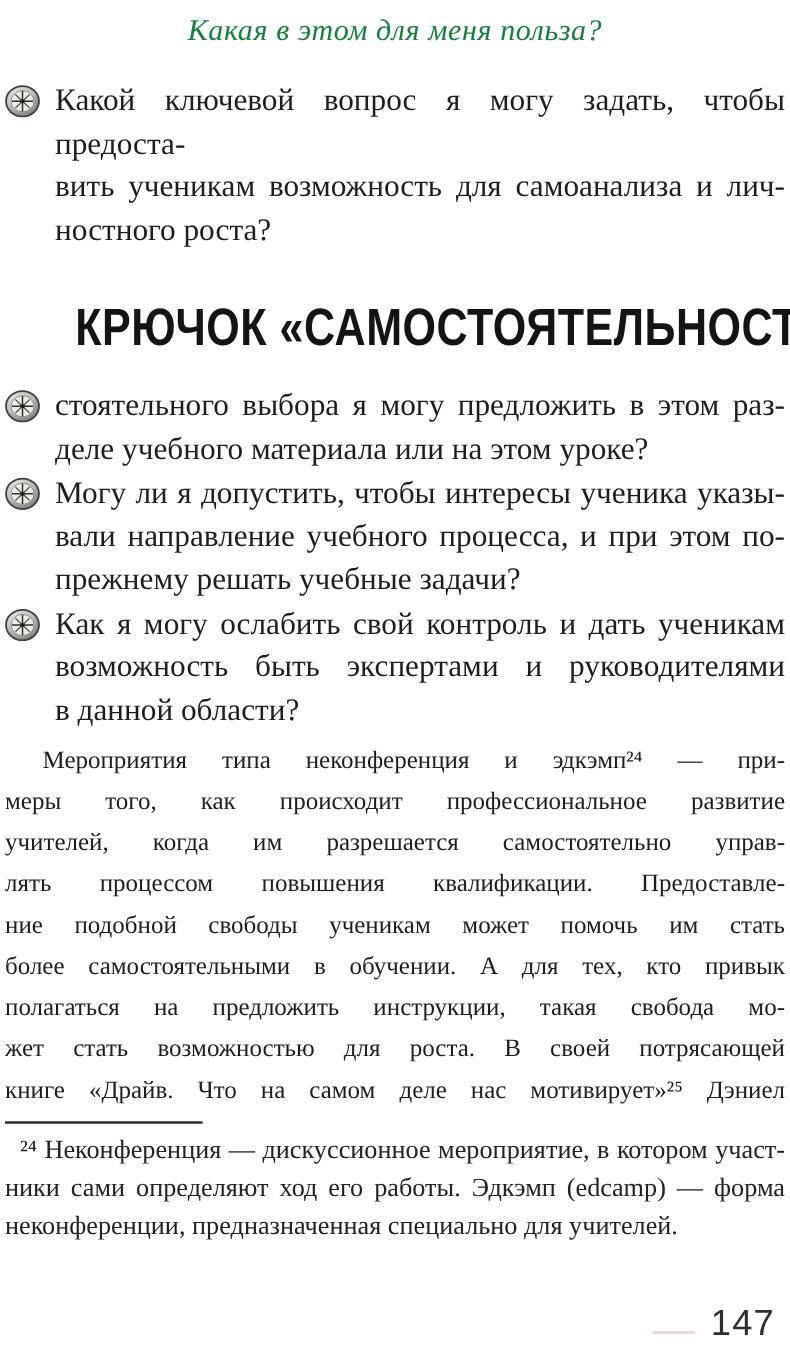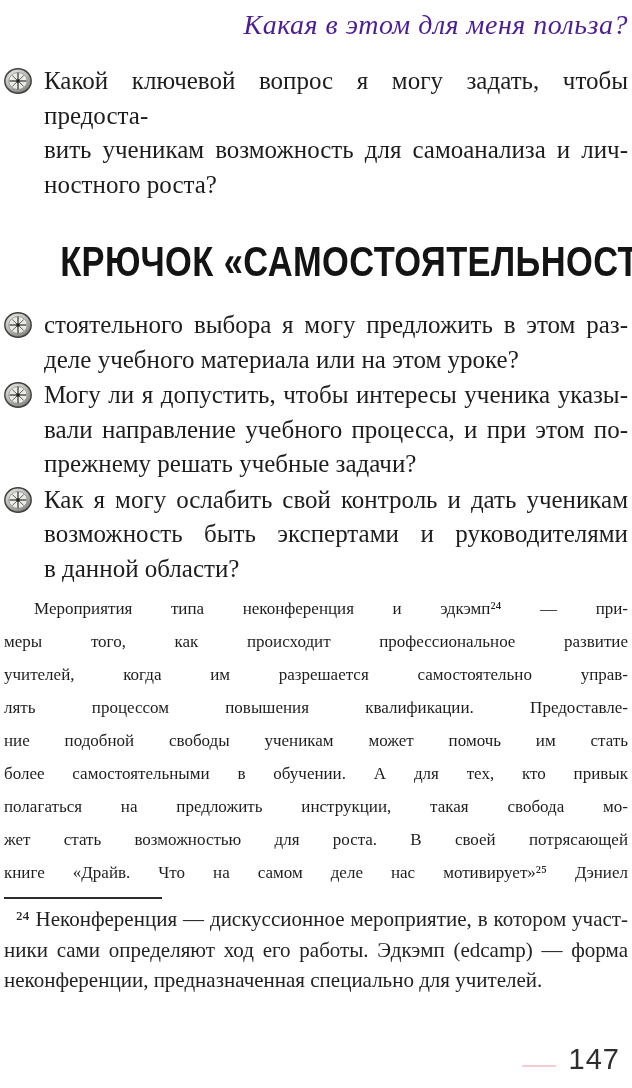--- a/index.html
+++ b/index.html
@@ -9,25 +9,25 @@
     background: #ffffff;
     color: #1e1e1e;
     font-family: "Liberation Serif", "DejaVu Serif", serif;
     position: relative;
     overflow: hidden;
     box-sizing: border-box;
     padding: 10px 4px 0 4px;
   }
 
   .running-header {
-    text-align: right;
+    text-align: center;
     font-style: italic;
-    font-size: 28px;
+    font-size: 24px;
     line-height: 30px;
-    color: #4c1d95;
+    color: #15803d;
     margin-bottom: 24px;
     letter-spacing: 0.5px;
   }
 
   .bullet {
     display: flex;
     gap: 12px;
     margin-bottom: 1px;
   }
   .bullet .icon {
@@ -53,21 +53,21 @@
     text-align: center;
     margin: 36px 0 22px 0;
     color: #141414;
     transform: scaleX(0.82);
     transform-origin: 50% 50%;
     white-space: nowrap;
     letter-spacing: 0.5px;
   }
 
   .paragraph {
-    font-size: 17px;
+    font-size: 20px;
     line-height: 33px;
     margin-top: 6px;
     color: #1d1d1d;
   }
   .paragraph .tline:first-child { text-indent: 30px; }
 
   .footnote-rule {
     width: 158px;
     height: 0;
     border-top: 2px solid #2b2b2b;

